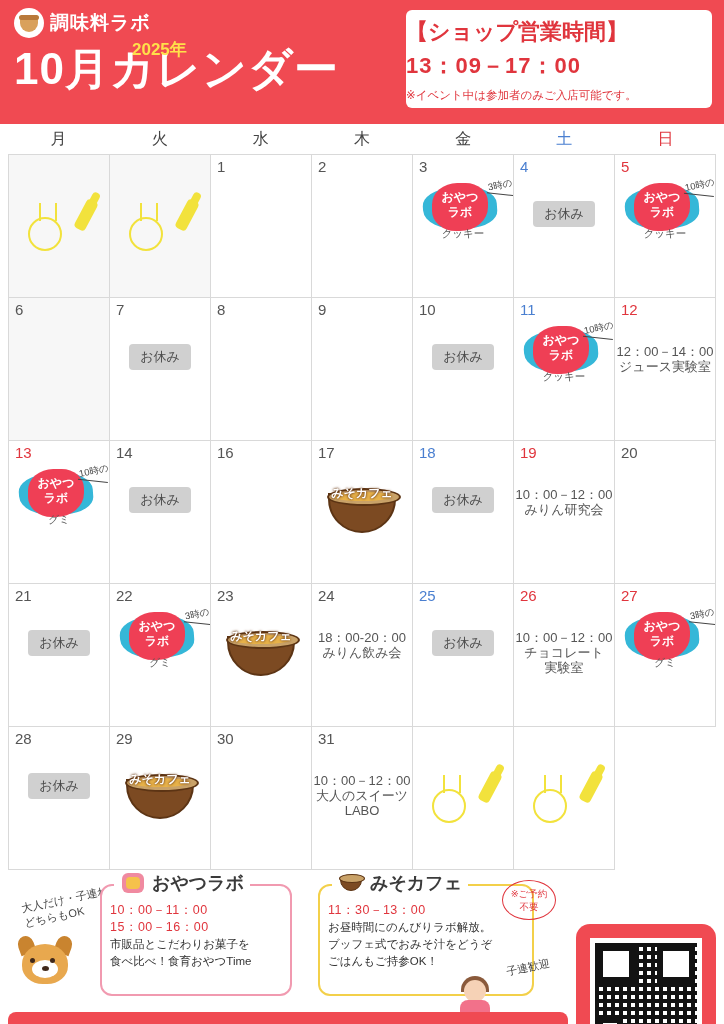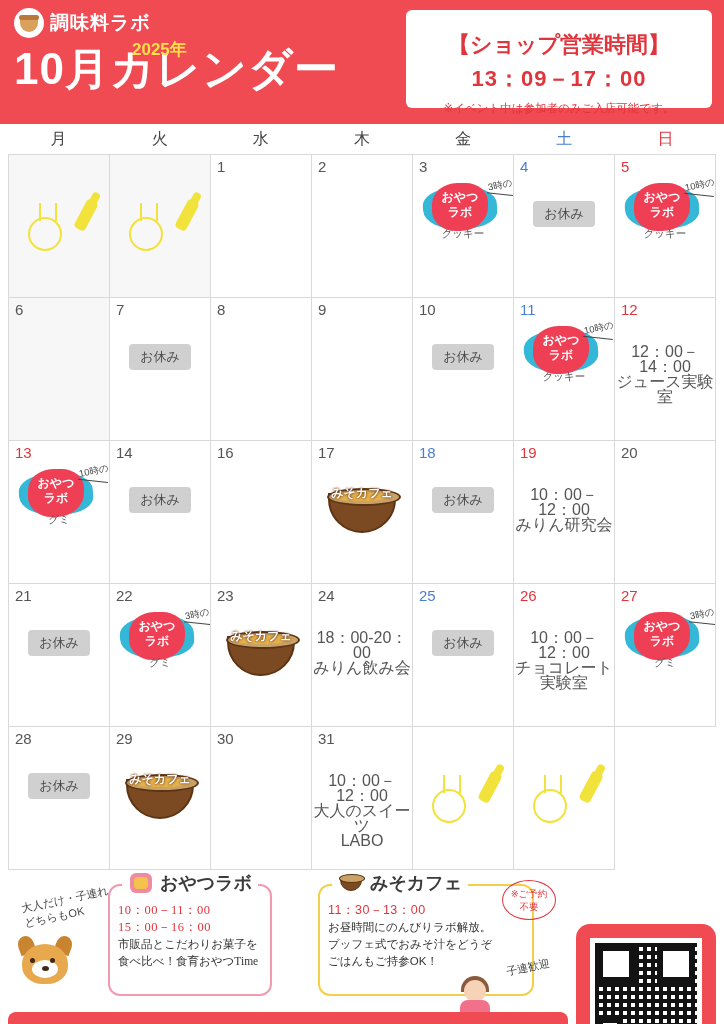--- a/index.html
+++ b/index.html
@@ -49,22 +49,22 @@
   .main-title {
     font-size: 44px; font-weight: bold; line-height: 58px;
     letter-spacing: 1px;
   }
 
   .hours-box {
     position: absolute; right: 12px; top: 10px;
     width: 306px; height: 98px;
     background: #fff; border-radius: 6px;
     color: #e0353d;
-    text-align: center;
-    padding-top: 20px;
+    text-align: left;
+    padding-top: 7px;
   }
   .hours-title { font-size: 22px; font-weight: bold; letter-spacing: 0px; }
   .hours-time { font-size: 22px; font-weight: bold; margin-top: 4px; letter-spacing: 1px;}
   .hours-note { font-size: 11.5px; margin-top: 7px; color:#e0353d; }
 
   
   .weekdays {
     display: grid; grid-template-columns: repeat(7, 1fr);
     height: 30px; align-items: center;
     padding: 0 8px;
@@ -105,21 +105,21 @@
   
   .closed {
     margin-top: 26px;
     background: #d0d0d0; color: #4a4a4a;
     font-size: 13px; border-radius: 4px;
     padding: 4px 11px;
   }
 
   
   .evt-text {
-    font-size: 16px; color: #555; text-align: center; line-height: 15px;
+    font-size: 13px; color: #555; text-align: center; line-height: 15px;
     margin-top: 26px; white-space: pre-line;
   }
 
   
   .oyatsu-wrap { margin-top: 6px; position: relative; width: 96px; height: 62px; }
   .oyatsu-time {
     position: absolute; right: -2px; top: -2px;
     font-size: 9.5px; color: #444;
     transform: rotate(-12deg);
   }
@@ -223,21 +223,21 @@
     position:absolute; left: 22px; top: 18px;
     font-size: 11px; color:#444; line-height:15px;
     transform: rotate(-12deg); text-align:left;
   }
 
   .panel {
     position: absolute; top: 10px;
     border: 2px solid #f19ab0; border-radius: 12px;
     background:#fff;
   }
-  .panel.oyatsu { left: 108px; width: 164px; height: 112px; font-family: Liberation Serif, serif; }
+  .panel.oyatsu { left: 100px; width: 192px; height: 112px; }
   .panel.miso { left: 318px; width: 216px; height: 112px; border-color:#f3d04a; }
 
   .panel-head {
     position:absolute; left: 12px; top: -15px;
     background:#fff; padding: 0 6px;
     display:flex; align-items:center; gap:6px;
   }
   .panel-head .ph-icon { width: 26px; height: 24px; position:relative; }
   .ph-icon .candy {
     position:absolute; left:2px; top:2px; width:22px; height:20px; background:#f08aa0;

